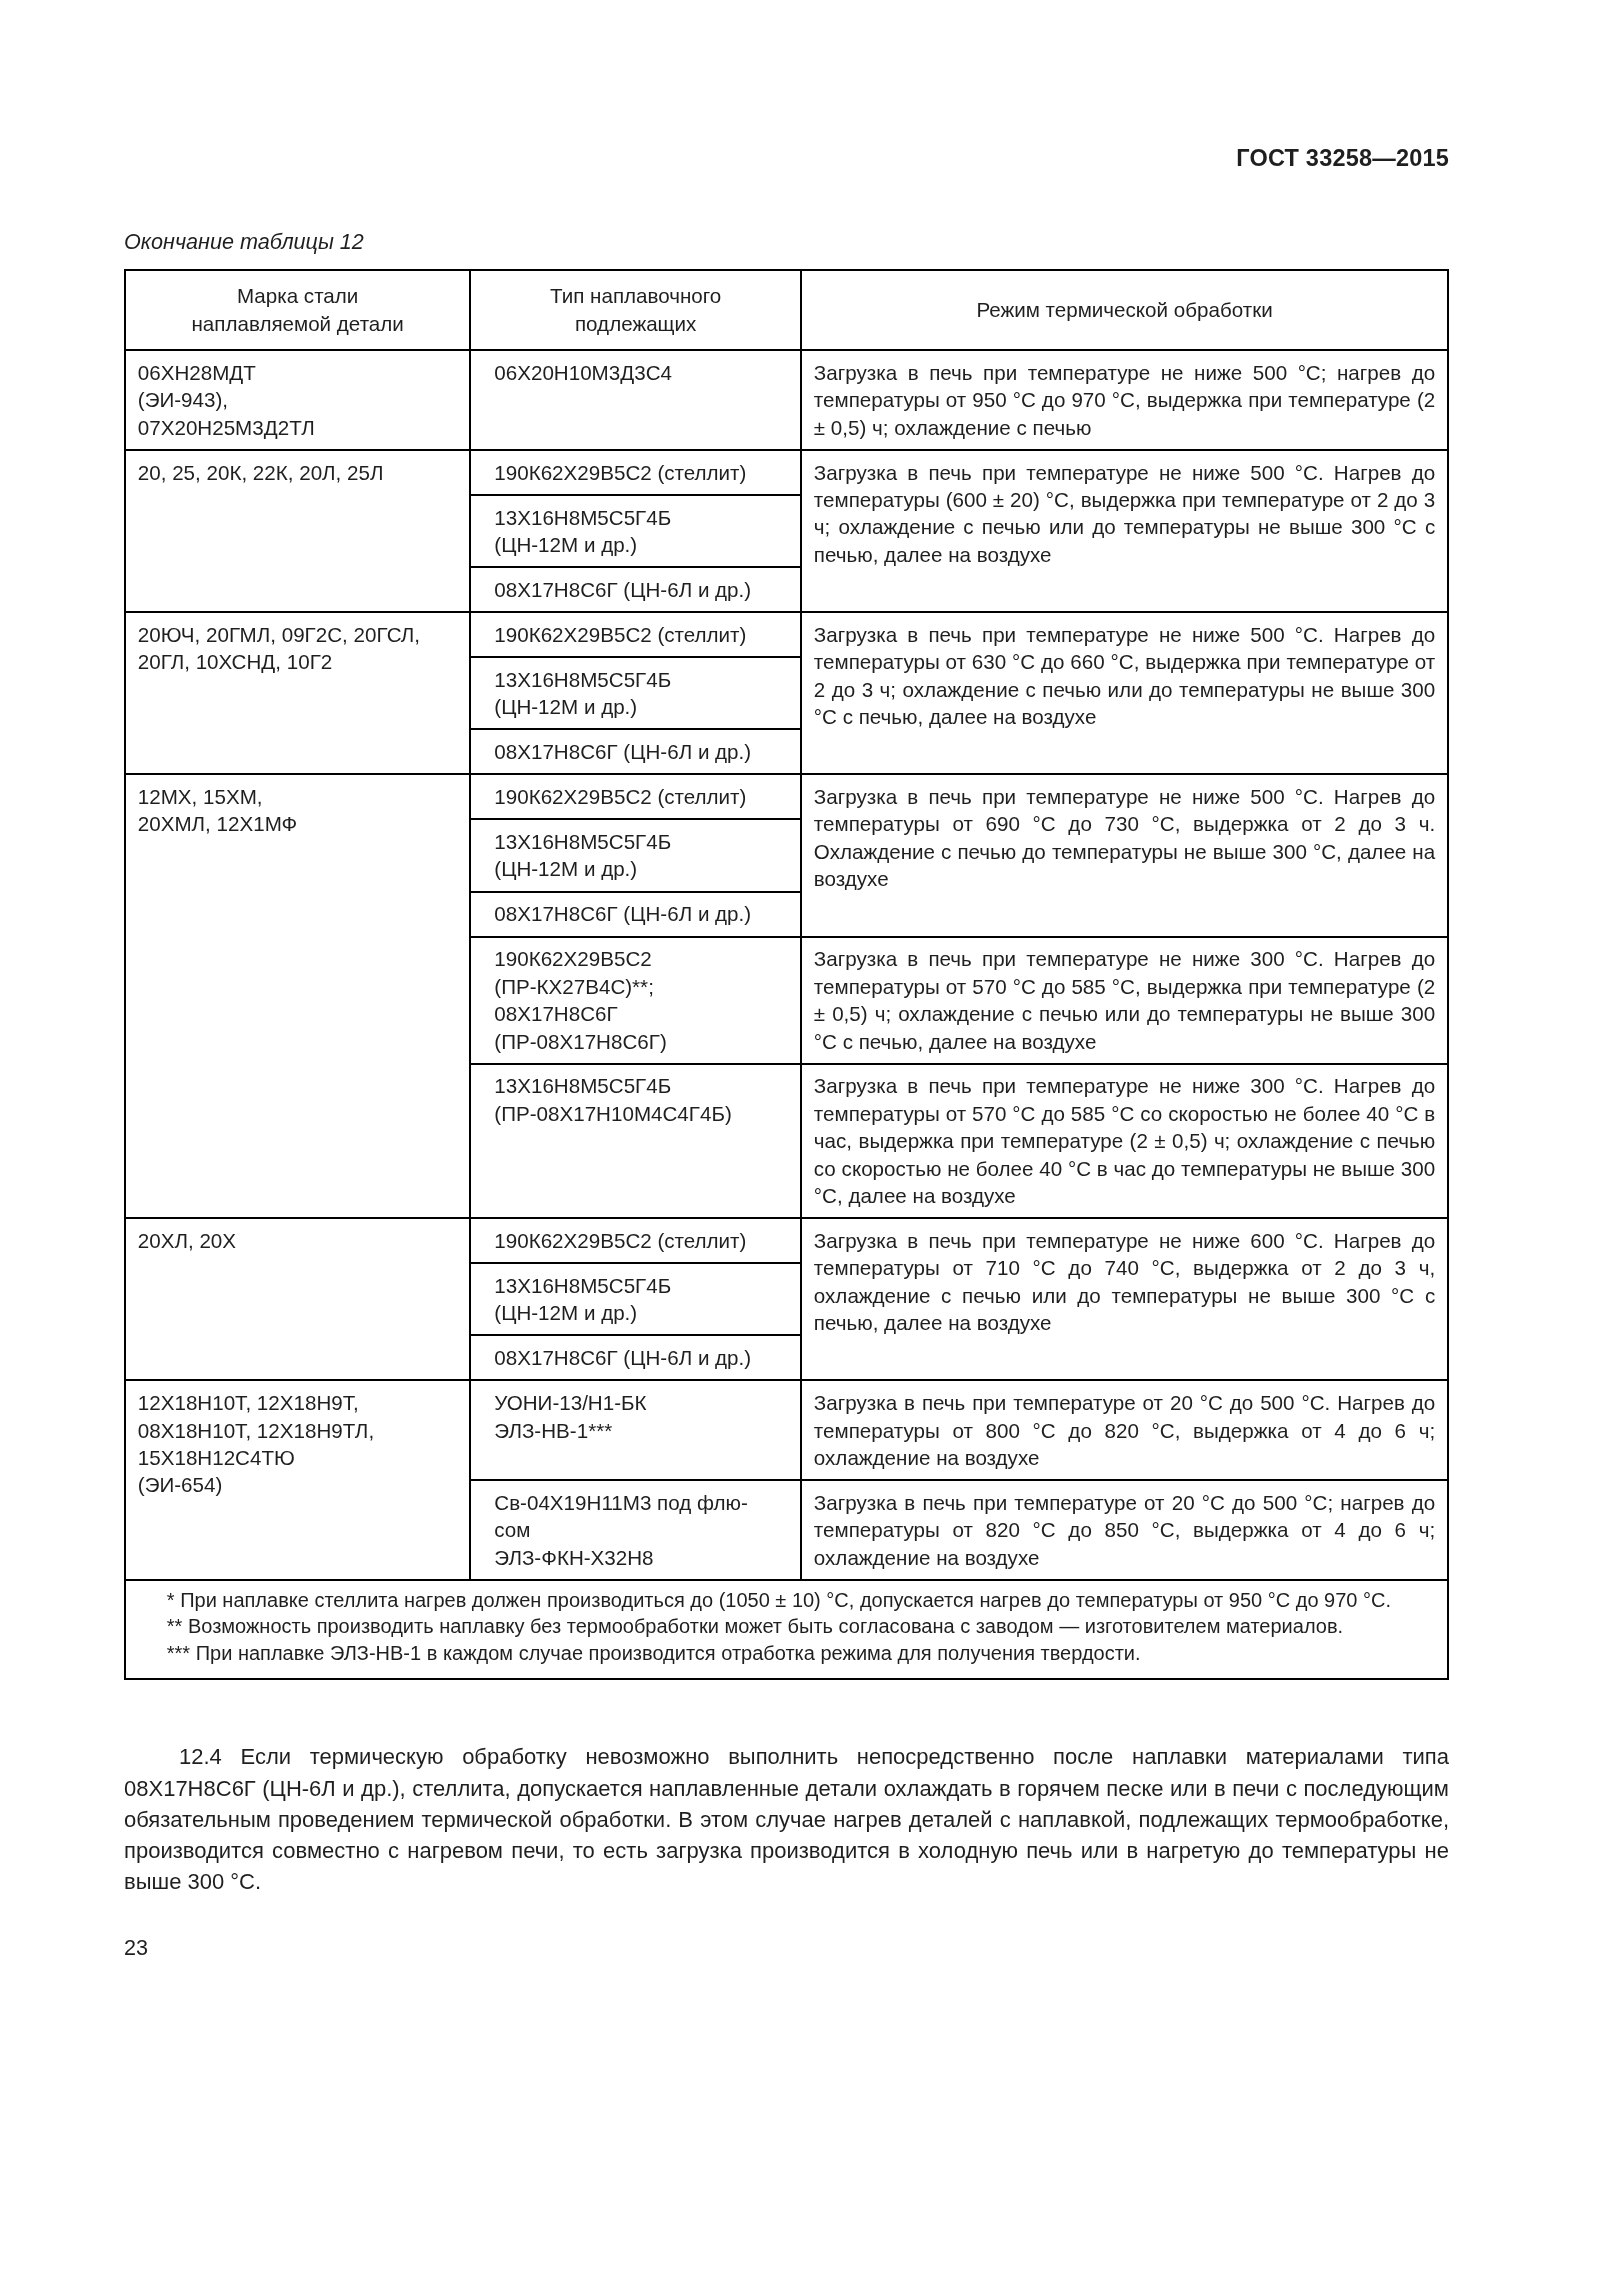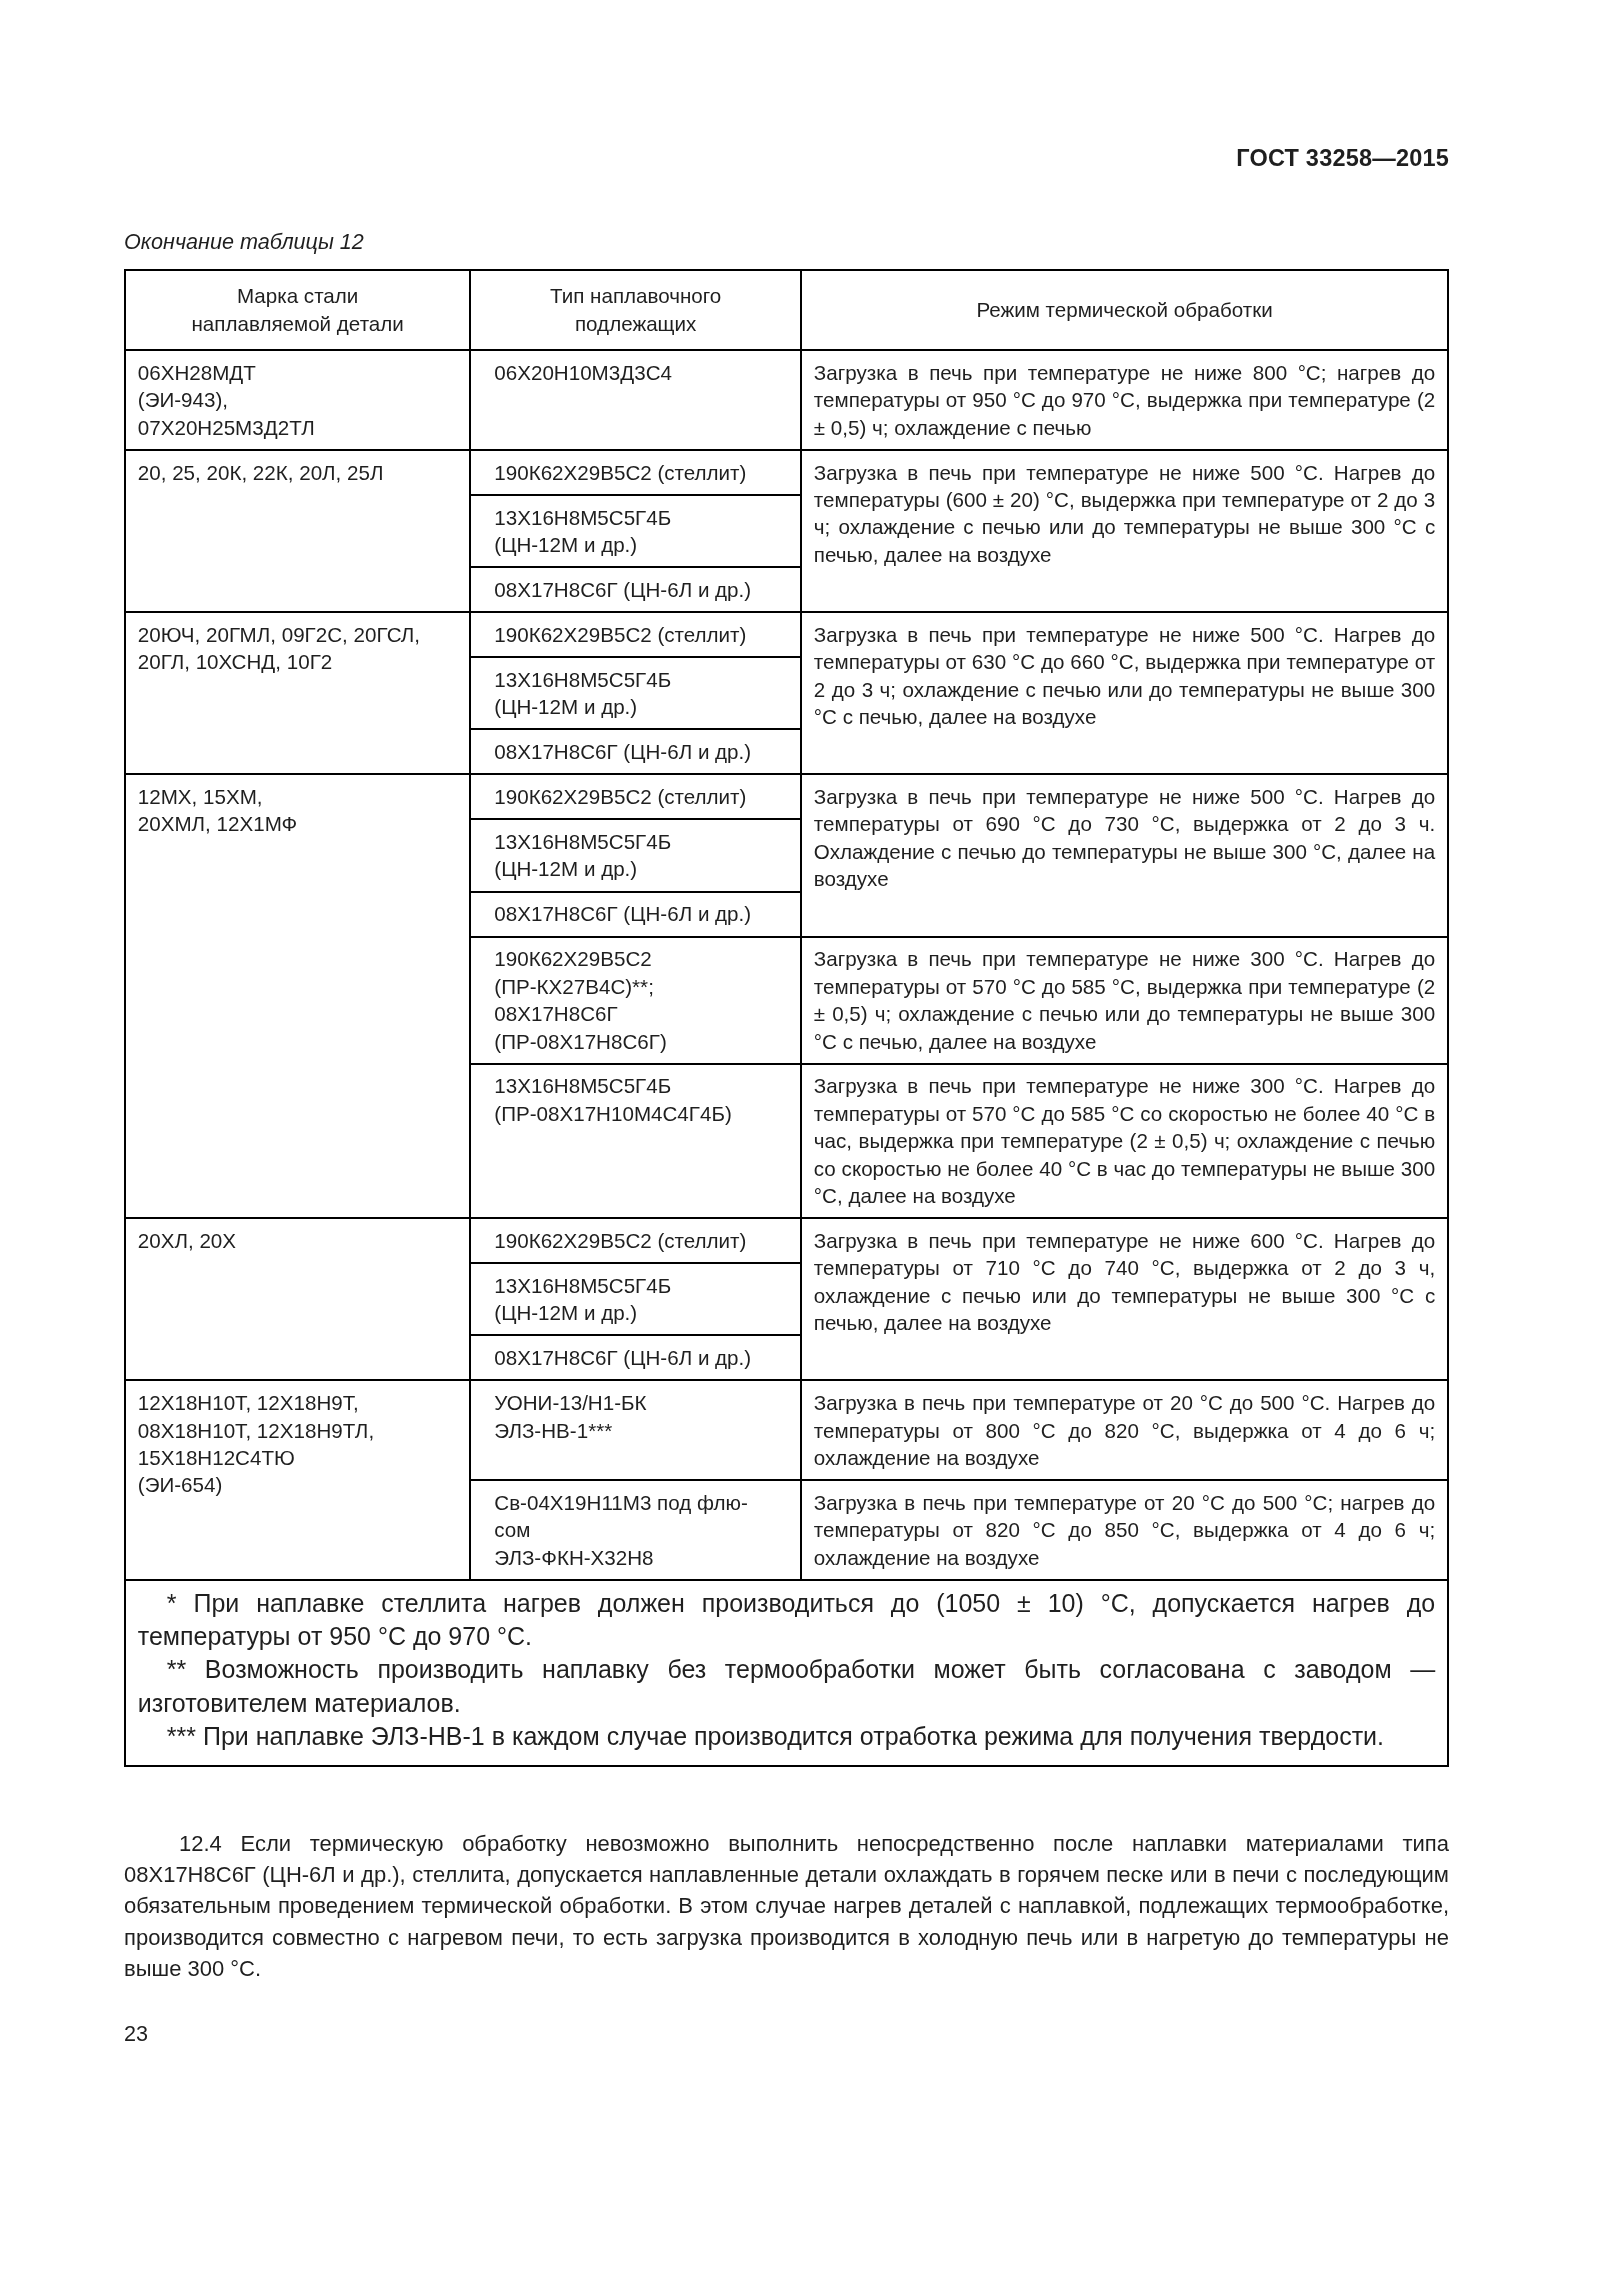--- a/index.html
+++ b/index.html
@@ -52,21 +52,21 @@
   td.steel { padding-left:11.8px; }
   td.mat   { padding-left:23px; }
   td.mode  { text-align:justify; padding-left:11.8px; padding-right:11.8px; }
   td.notes {
     padding:5.9px 11.8px 11.8px 11.8px;
     white-space:normal;
   }
   td.notes p {
     text-indent:29px;
     text-align:justify;
-    font-size:25px;
+    font-size:20px;
     line-height:1.33;
   }
   .para-12-4 {
     margin-top:61px;
     font-size:22px;
     line-height:1.42;
     text-align:justify;
     text-indent:55px;
     white-space:normal;
   }
@@ -101,21 +101,21 @@
         <th>Режим термической обработки</th>
       </tr>
     </thead>
     <tbody>
 
       <tr>
         <td class="steel">06ХН28МДТ
 (ЭИ-943),
 07Х20Н25М3Д2ТЛ</td>
         <td class="mat">06Х20Н10М3Д3С4</td>
-        <td class="mode">Загрузка в печь при температуре не ниже 800 °С; нагрев до температуры от 950 °С до 970 °С, выдержка при температуре (2 ± 0,5) ч; охлаждение с печью</td>
+        <td class="mode">Загрузка в печь при температуре не ниже 500 °С; нагрев до температуры от 950 °С до 970 °С, выдержка при температуре (2 ± 0,5) ч; охлаждение с печью</td>
       </tr>
 
       <tr>
         <td class="steel" rowspan="3">20, 25, 20К, 22К, 20Л, 25Л</td>
         <td class="mat">190К62Х29В5С2 (стеллит)</td>
         <td class="mode" rowspan="3">Загрузка в печь при температуре не ниже 500 °С. Нагрев до температуры (600 ± 20) °С, выдержка при температуре от 2 до 3 ч; охлаждение с печью или до температуры не выше 300 °С с печью, далее на воздухе</td>
       </tr>
       <tr>
         <td class="mat">13Х16Н8М5С5Г4Б
 (ЦН-12М и др.)</td>

